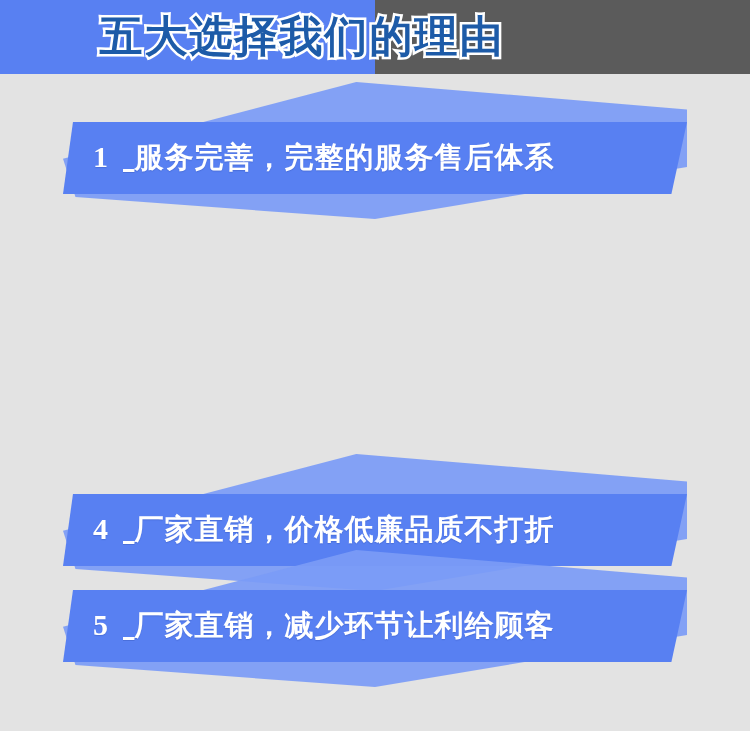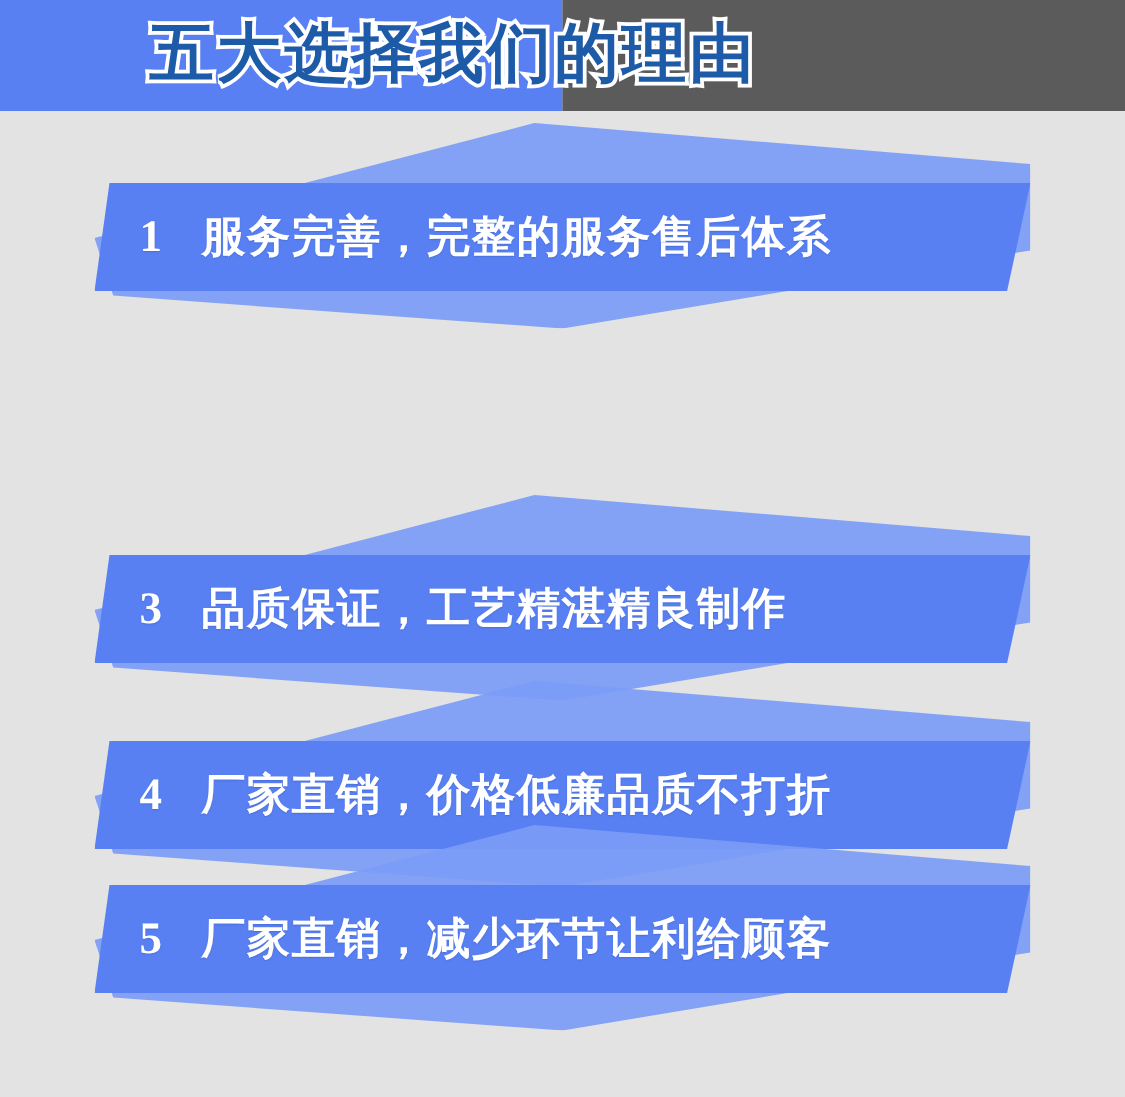--- a/index.html
+++ b/index.html
@@ -108,20 +108,21 @@
     line-height: 70px;
     color: #ffffff;
     font-size: 30px;
     font-weight: bold;
     white-space: nowrap;
     padding-left: 30px;
     box-sizing: border-box;
     letter-spacing: 1px;
     font-family: "DejaVu Sans", "Liberation Sans", sans-serif;
     text-shadow: 0 1px 1px rgba(30,60,150,0.25);
+    text-decoration: underline;
   }
   .banner-index {
     display: inline-block;
     margin-right: 14px;
     font-family: "Liberation Serif", serif;
     font-weight: bold;
     font-size: 30px;
   }
   .banner-label {
     display: inline-block;
@@ -142,28 +143,20 @@
   <div class="banner banner-0">
     <div class="banner-wing"></div>
     <div class="banner-core"></div>
     <div class="banner-text">
       <span class="banner-index">1</span>
       <span class="banner-label">服务完善，完整的服务售后体系</span>
     </div>
   </div>
 
 
-  <div class="banner banner-2">
-    <div class="banner-wing"></div>
-    <div class="banner-core"></div>
-    <div class="banner-text">
-      <span class="banner-index">3</span>
-      <span class="banner-label">品质保证，工艺精湛精良制作</span>
-    </div>
-  </div>
 
   <div class="banner banner-3">
     <div class="banner-wing"></div>
     <div class="banner-core"></div>
     <div class="banner-text">
       <span class="banner-index">4</span>
       <span class="banner-label">厂家直销，价格低廉品质不打折</span>
     </div>
   </div>
 

